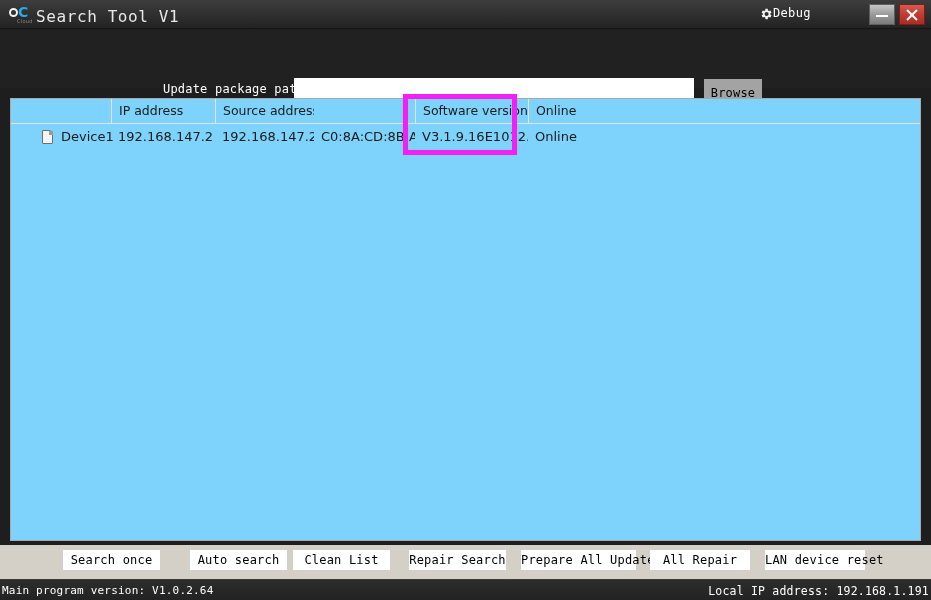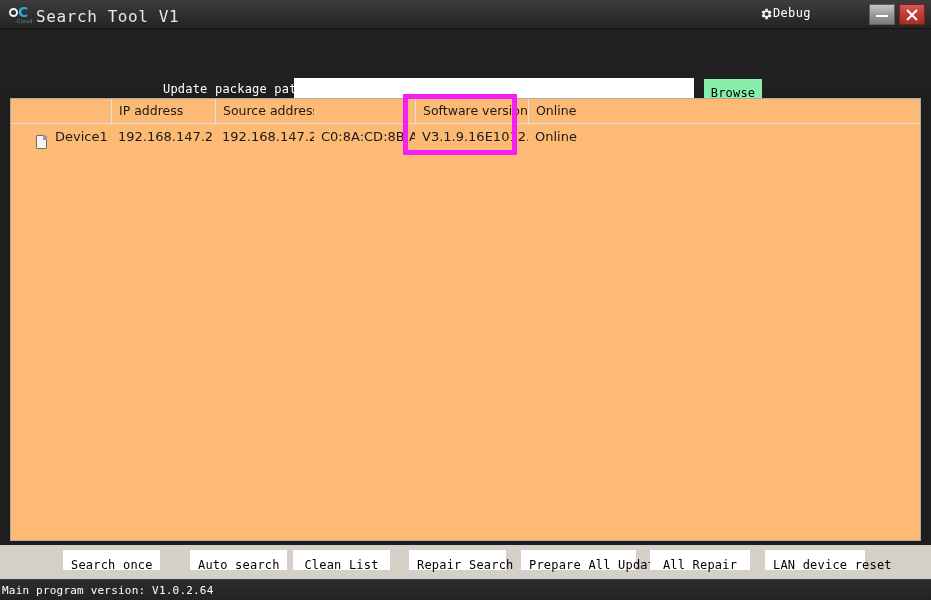--- a/index.html
+++ b/index.html
@@ -147,36 +147,36 @@
     font-family: "DejaVu Sans Mono", monospace;
     font-size: 12px;
     color: #000000;
     padding: 0 4px;
     box-sizing: border-box;
   }
   .browse-btn {
     position: absolute;
     left: 704px; top: 49px;
     width: 58px; height: 28px;
-    background: #86efac;
+    background: #a3a3a3;
     border: none;
     font-family: "DejaVu Sans Mono", monospace;
     font-size: 12px;
     color: #000000;
     cursor: pointer;
     padding: 0;
     letter-spacing: 0.2px;
   }
 
   
   .table-panel {
     position: absolute;
     left: 10px; top: 98px;
     width: 911px; height: 443px;
-    background: #fdba74;
+    background: #7dd3fc;
     border: 1px solid #a9a9a9;
     box-sizing: border-box;
     overflow: hidden;
   }
   .thead {
     position: relative;
     height: 25px;
     width: 100%;
     border-bottom: 1px solid #e2e2e2;
     box-sizing: border-box;
@@ -261,21 +261,21 @@
   .bar-btn {
     position: absolute;
     top: 550px;
     height: 20px;
     background: #ffffff;
     border: none;
     font-family: "DejaVu Sans Mono", monospace;
     font-size: 12px;
     color: #000000;
     cursor: pointer;
-    padding: 8px;
+    padding: 0;
     letter-spacing: 0.2px;
     white-space: nowrap;
     z-index: 5;
   }
 
   
   .statusbar {
     position: absolute;
     left: 0; top: 579px;
     width: 931px; height: 21px;
@@ -342,21 +342,21 @@
   <div class="table-panel">
     <div class="thead">
       <div class="th first" style="left:0;width:100px;"></div>
       <div class="th" style="left:100px;width:104px;">IP address</div>
       <div class="th" style="left:204px;width:99px;">Source address</div>
       <div class="th" style="left:404px;width:113px;">Software version</div>
       <div class="th" style="left:517px;width:392px;">Online</div>
     </div>
 
     <div class="trow">
-      <div class="td dev-cell" style="left:8px;width:100px;align-items:flex-end;">
+      <div class="td dev-cell" style="left:14px;width:100px;">
         <span class="doc-icon">
           <span class="page"></span>
             <span class="fold"></span>
         </span>
         <span>Device1</span>
       </div>
       <div class="td" style="left:100px;width:104px;">192.168.147.2</div>
       <div class="td" style="left:204px;width:99px;">192.168.147.2:...</div>
       <div class="td" style="left:303px;width:101px;">C0:8A:CD:8B:A..</div>
       <div class="td" style="left:404px;width:113px;">V3.1.9.16E1012...</div>
@@ -370,15 +370,16 @@
   <button class="bar-btn" style="left:63px;width:97px;">Search once</button>
   <button class="bar-btn" style="left:178px;width:97px;margin-left:12px;">Auto search</button>
   <button class="bar-btn" style="left:293px;width:97px;">Clean List</button>
   <button class="bar-btn" style="left:409px;width:97px;">Repair Search</button>
   <button class="bar-btn" style="left:521px;width:115px;">Prepare All Update</button>
   <button class="bar-btn" style="left:650px;width:100px;">All Repair</button>
   <button class="bar-btn" style="left:765px;width:100px;">LAN device reset</button>
 
   <div class="statusbar">
     <div class="status-left">Main program version: V1.0.2.64</div>
+    <div class="status-right">Local IP address: 192.168.1.191</div>
   </div>
 
 </div>
 
 </body></html>

